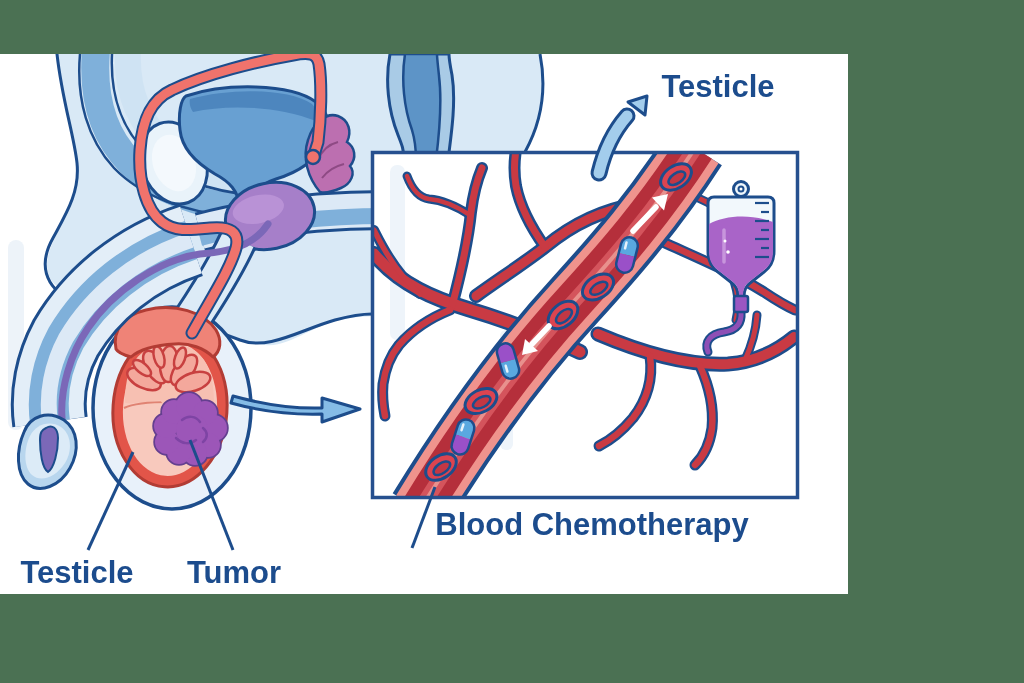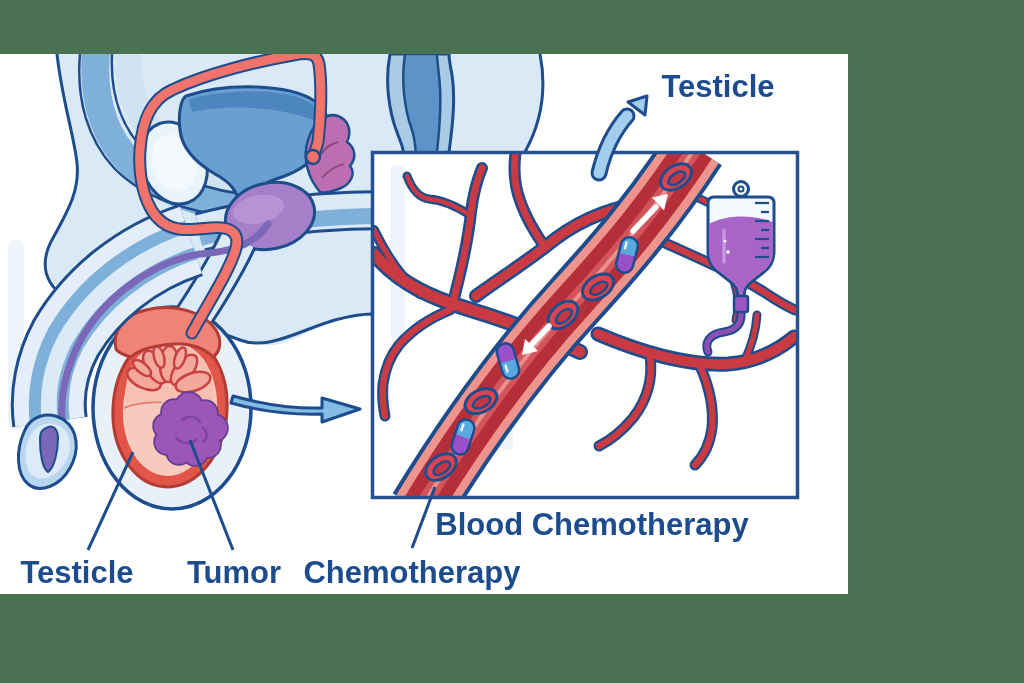--- a/index.html
+++ b/index.html
@@ -317,15 +317,14 @@
     <path d="M647,96 L645,115 L628,102 Z" fill="#a3cdec" stroke="#1d4d8c" stroke-width="3" stroke-linejoin="round"></path>
   </g>
 </svg>
 
 <div class="lbl" id="lbl-systemic">
   <div>Testicle</div>
 </div>
 <div class="lbl" id="lbl-blood">Blood Chemotherapy</div>
 <div class="lbl" id="lbl-testicle">Testicle</div>
 <div class="lbl" id="lbl-tumor">Tumor</div>
-<div class="lbl" id="lbl-chemo">Chemotherapy</div>
 
 </div>
 
 </body></html>

